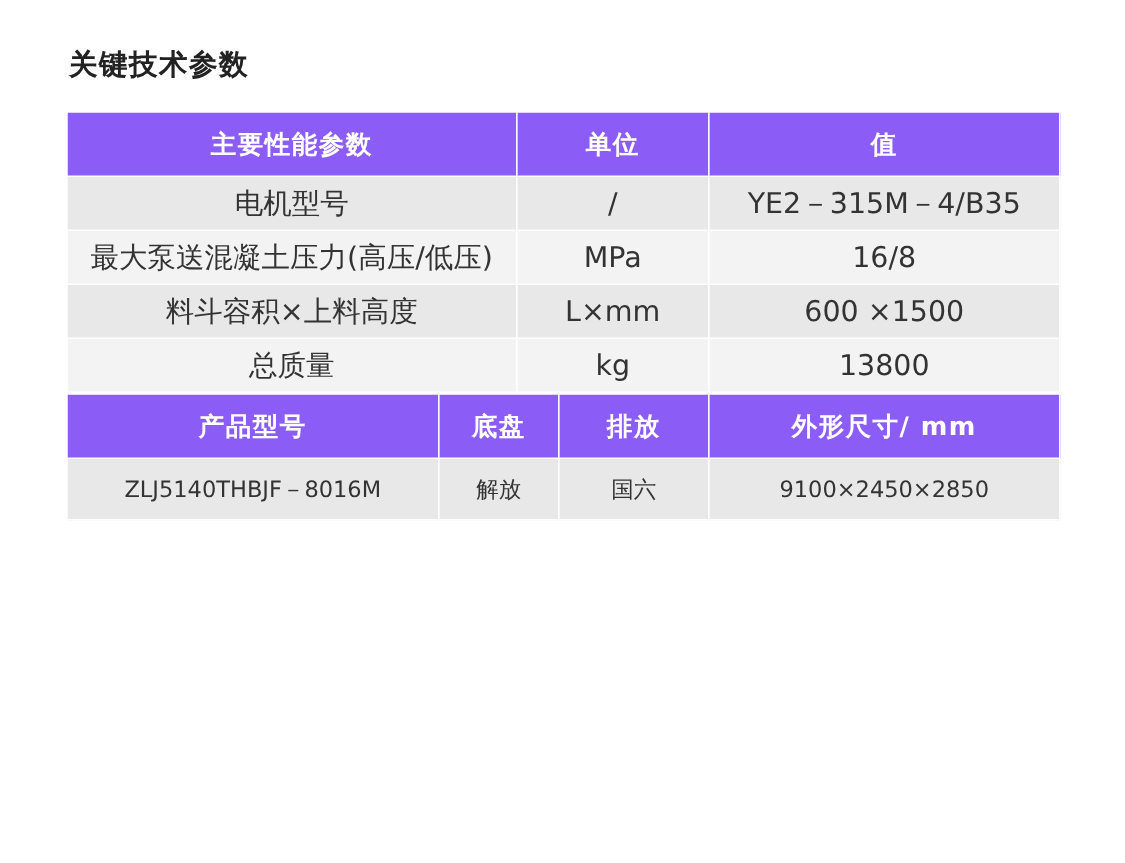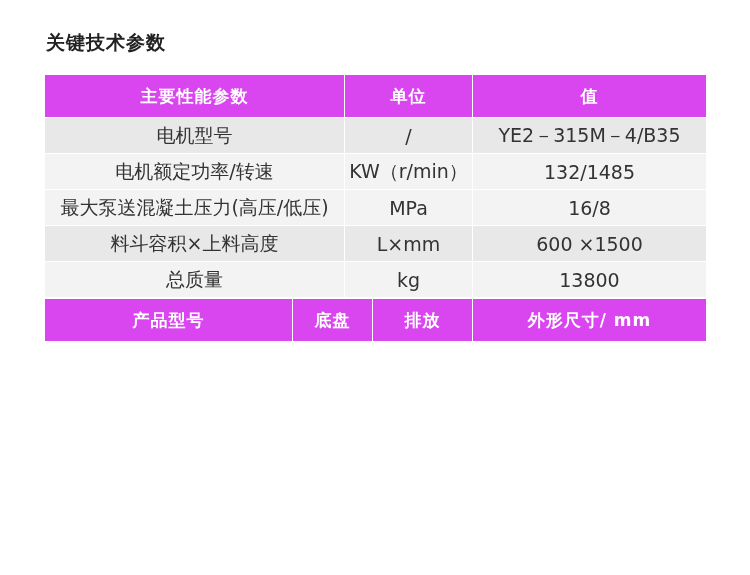--- a/index.html
+++ b/index.html
@@ -36,21 +36,21 @@
     border: 1px solid #ffffff;
     text-align: center;
     vertical-align: middle;
     font-size: 19px;
     color: #333333;
     height: 35px;
     padding: 0 4px;
   }
   
   tr.header td {
-    background: #d946ef;
+    background: #8b5cf6;
     color: #ffffff;
     font-weight: bold;
     font-size: 17px;
     height: 42px;
     letter-spacing: 1px;
   }
   
   tr.body-row td {
     background: #e8e8e8;
   }
@@ -91,25 +91,20 @@
         <td>主要性能参数</td>
         <td>单位</td>
         <td>值</td>
       </tr>
       <tr class="body-row">
         <td>电机型号</td>
         <td>/</td>
         <td>YE2－315M－4/B35</td>
       </tr>
       <tr class="body-row alt">
-        <td>电机额定功率/转速</td>
-        <td>KW（r/min）</td>
-        <td>132/1485</td>
-      </tr>
-      <tr class="body-row alt">
         <td>最大泵送混凝土压力(高压/低压)</td>
         <td>MPa</td>
         <td>16/8</td>
       </tr>
       <tr class="body-row">
         <td>料斗容积×上料高度</td>
         <td>L×mm</td>
         <td>600 ×1500</td>
       </tr>
       <tr class="body-row alt">
@@ -127,16 +122,22 @@
         <col class="b-col-emit">
         <col class="b-col-dim">
     </colgroup>
     <tbody>
       <tr class="header">
         <td>产品型号</td>
         <td>底盘</td>
         <td>排放</td>
         <td>外形尺寸/ mm</td>
       </tr>
+      <tr class="bottom-row alt">
+        <td>ZLJ5140THBJF－8016M</td>
+        <td>解放</td>
+        <td>国六</td>
+        <td>9100×2450×2850</td>
+      </tr>
     </tbody>
   </table>
 
 </div>
 
 </body></html>

